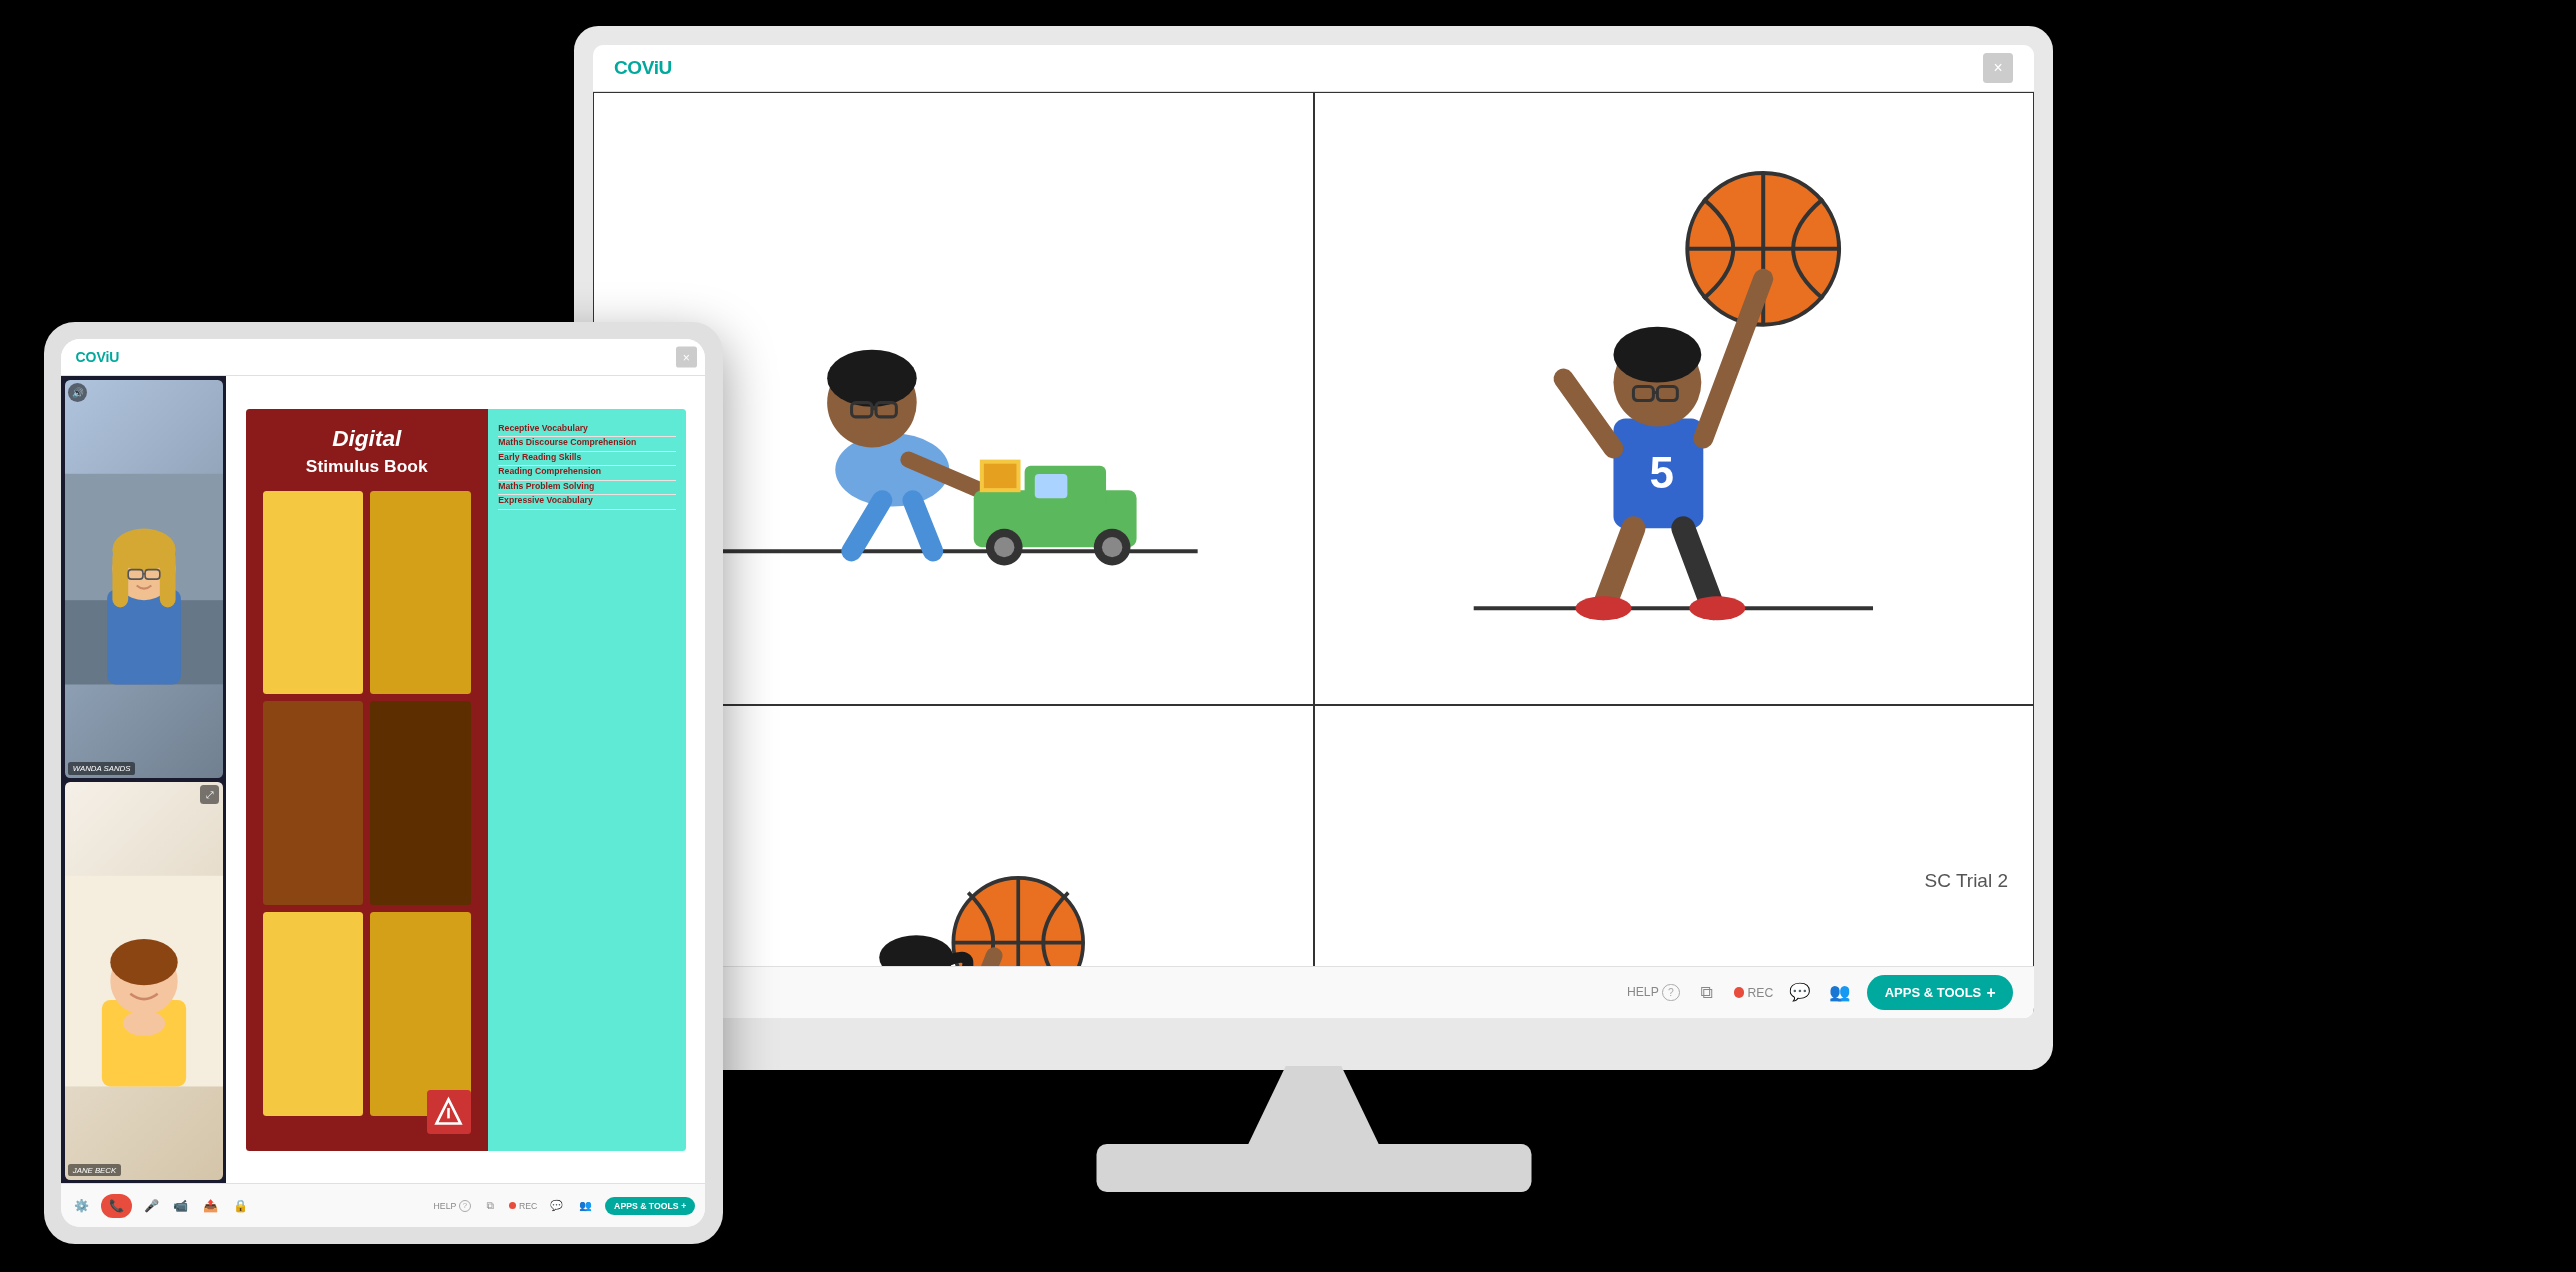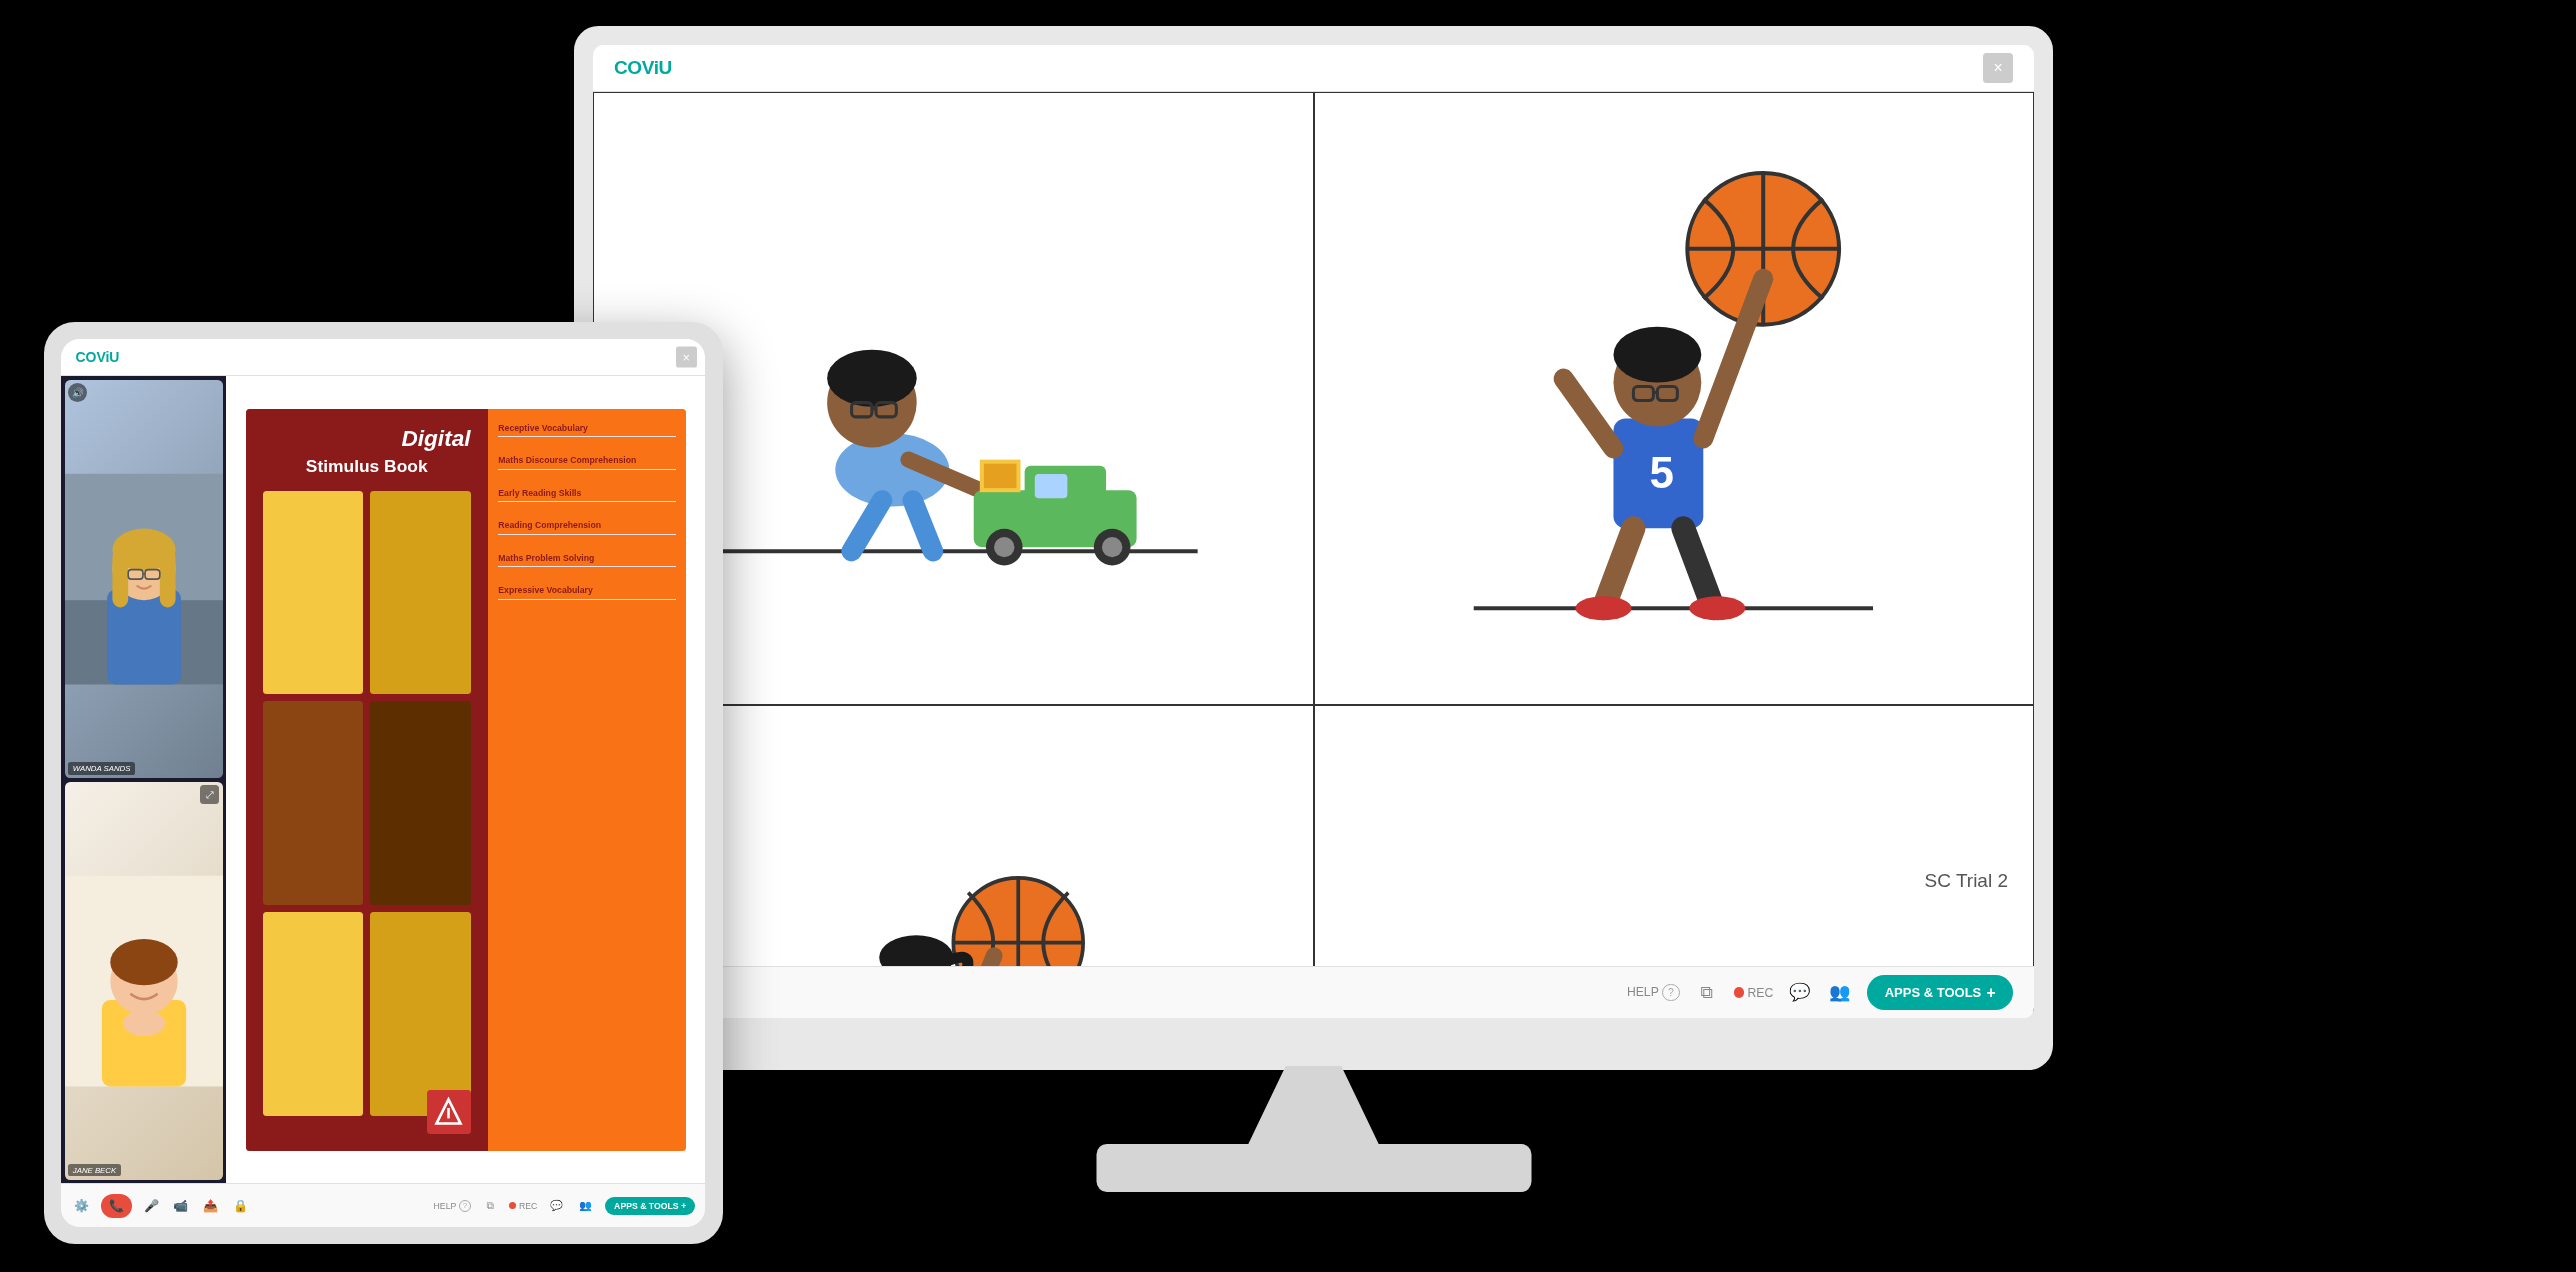--- a/index.html
+++ b/index.html
@@ -390,21 +390,21 @@
     .wiat-subtitle {
       font-size: 7px;
       color: rgba(255,255,255,0.7);
       margin-bottom: 14px;
       line-height: 1.3;
     }
     .wiat-main-title {
       font-size: 22.6px;
       font-weight: 900;
       color: #fff;
-      text-align: right;
+      text-align: center;
       margin-bottom: 3.5px;
       font-style: italic;
     }
     .wiat-main-sub {
       font-size: 17.4px;
       font-weight: 700;
       color: #fff;
       text-align: center;
       margin-bottom: 14px;
     }
@@ -428,25 +428,25 @@
       bottom: 17.4px; right: 17.4px;
       width: 44px; height: 44px;
       background: #cc3333;
       border-radius: 3.5px;
       display: flex; align-items: center; justify-content: center;
     }
 
     
     .wiat-right {
       width: 45%;
-      background: #f97316;
+      background: #5eead4;
       padding: 14px 10.4px;
       display: flex;
       flex-direction: column;
-      gap: 18px;
+      gap: 0;
     }
     .wiat-menu-item {
       font-size: 8.7px;
       color: #8b1a1a;
       font-weight: 600;
       border-bottom: 0.9px solid #f0e0e0;
       padding-bottom: 3.5px;
     }
 
     

